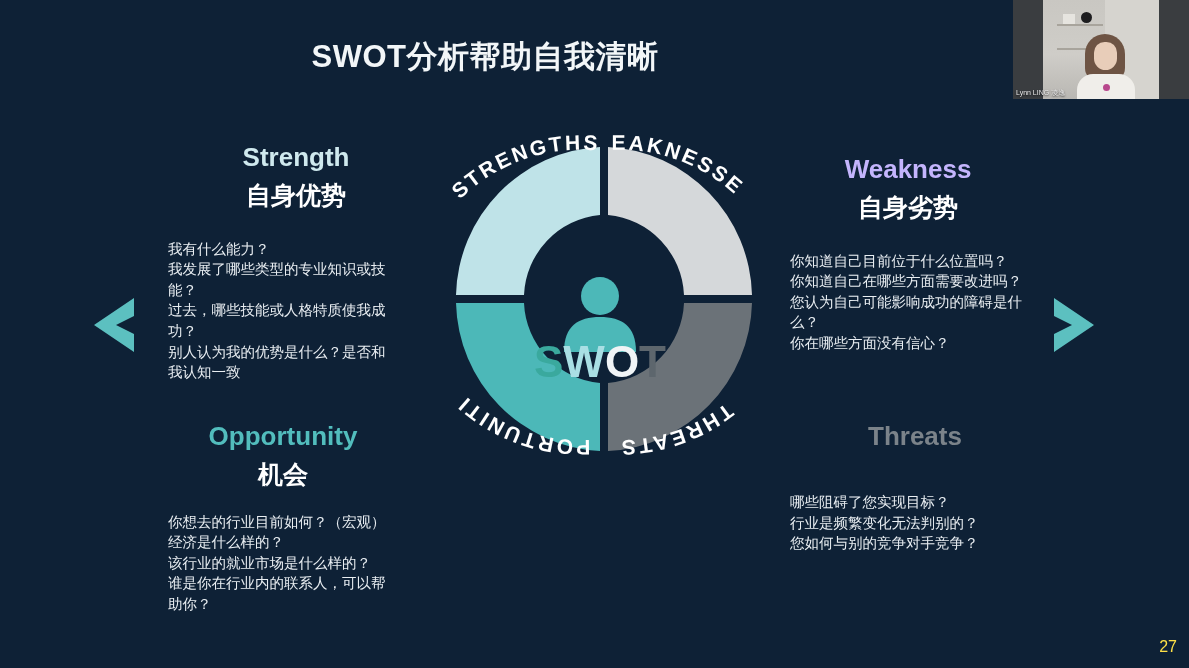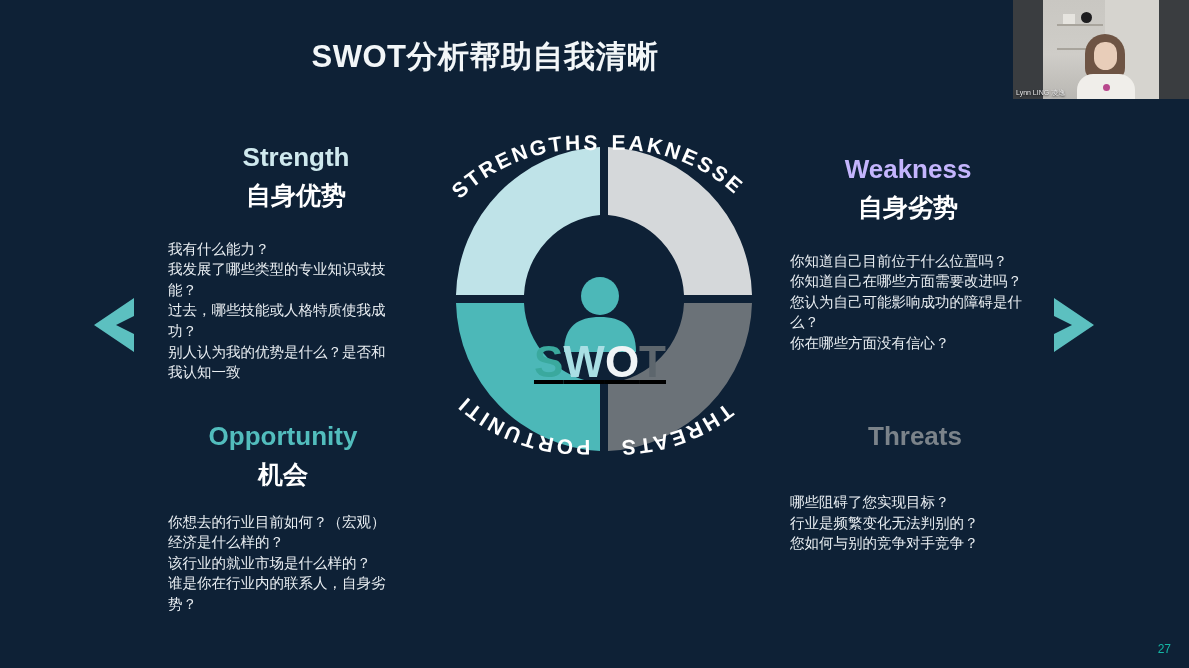--- a/index.html
+++ b/index.html
@@ -100,21 +100,20 @@
   .swot-word {
     position: absolute;
     left: 0;
     top: 228px;
     width: 352px;
     text-align: center;
     font-size: 44px;
     font-weight: bold;
     letter-spacing: 0px;
     line-height: 1;
-    text-decoration: underline;
   }
   .swot-word span { display: inline; }
   .sw-s { color: #3aa99e; }
   .sw-w { color: #a9dfe4; }
   .sw-o { color: #f0f4f6; }
   .sw-t { color: #5d666d; }
 
   
   .nav-arrow {
     position: absolute;
@@ -227,24 +226,24 @@
     color: #e8e8e8;
     font-size: 7px;
     line-height: 1.2;
     white-space: nowrap;
     text-shadow: 0 1px 2px rgba(0,0,0,.8);
   }
 
   
   .page-number {
     position: absolute;
-    right: 18px;
+    right: 12px;
     bottom: 12px;
-    color: #14b8a6;
-    font-size: 12px;
+    color: #fde047;
+    font-size: 16px;
   }
 </style>
 </head>
 <body>
 
 <div class="slide-title">SWOT分析帮助自我清晰</div>
 
 <div class="quad quad-strength">
   <div class="heads">
     <div class="quad-heading-en">Strength</div>
@@ -263,21 +262,21 @@
 你知道自己在哪些方面需要改进吗？
 您认为自己可能影响成功的障碍是什么？
 你在哪些方面没有信心？</div>
 </div>
 
 <div class="quad quad-opportunity">
   <div class="quad-heading-en">Opportunity</div>
   <div class="quad-heading-cn">机会</div>
   <div class="quad-body">你想去的行业目前如何？（宏观）经济是什么样的？
 该行业的就业市场是什么样的？
-谁是你在行业内的联系人，自身劣势？</div>
+谁是你在行业内的联系人，可以帮助你？</div>
 </div>
 
 <div class="quad quad-threats">
   <div class="quad-heading-en">Threats</div>
   <div class="quad-body">哪些阻碍了您实现目标？
 行业是频繁变化无法判别的？
 您如何与别的竞争对手竞争？</div>
 </div>
 
 <div class="donut-wrap">

